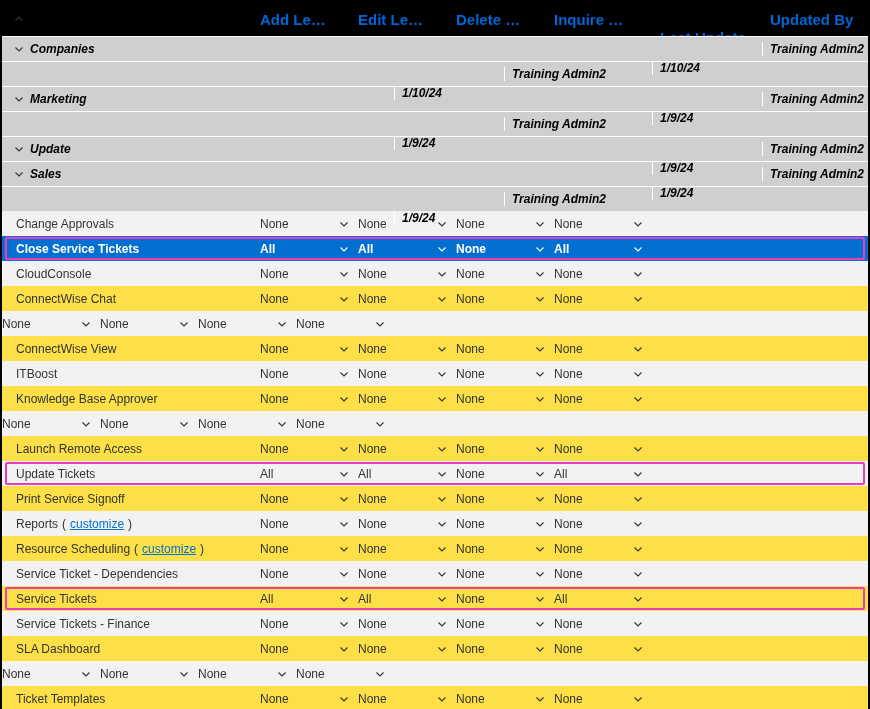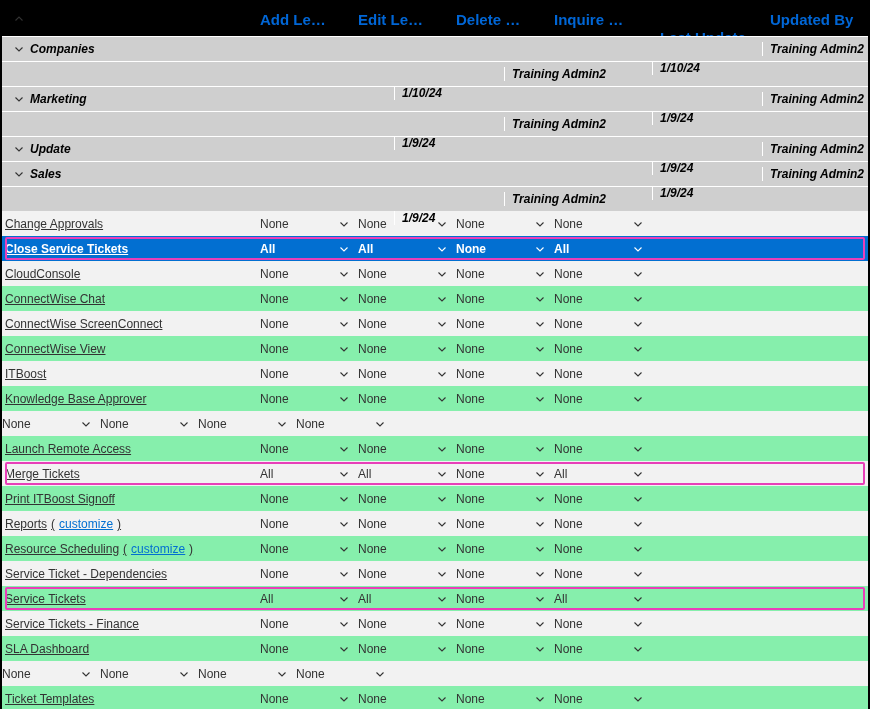--- a/index.html
+++ b/index.html
@@ -16,22 +16,22 @@
   .col-inq-d   { flex: 0 0 28px; }
   .col-update  { flex: 0 0 110px; margin-top: 37px; }
   .col-by      { flex: 1 1 auto; }
   .header { display: flex; align-items: center; background: #000000; height: 34px; font-weight: bold; color: #0066d6; font-size: 15px; }
   .header .col-name { padding-left: 10px; color: #333; }
   .header .col-update, .header .col-by { color: #0066d6; }
   .group-row { display: flex; align-items: center; height: 25px; background: #cfcfcf; border-top: 1px solid #fff; font-weight: bold; color: #000000; font-style: italic; }
   .group-row .col-name { display: flex; align-items: center; gap: 4px; padding-left: 10px; }
   .item-row { display: flex; align-items: center; height: 25px; }
   .item-row.even { background: #f2f2f2; }
-  .item-row.odd  { background: #86efac; }
-  .item-row .col-name { padding-left: 3px; display:flex; align-items:center; gap:4px;text-decoration:underline; }
+  .item-row.odd  { background: #fde047; }
+  .item-row .col-name { padding-left: 14px; display:flex; align-items:center; gap:4px; }
   .item-row .cell, .group-row .cell { display: flex; align-items: center; }
   .item-row .cell.dd { justify-content: center; }
   .group-row .col-update, .group-row .col-by { font-weight: bold; padding-left: 8px; }
   .item-row.selected { background: #026fd1; color: #fff; font-weight: bold; }
   .item-row.selected .chev svg { stroke: #fff; }
   .item-row.highlight { position: relative; }
   .item-row.highlight::after { content:""; position:absolute; left:3px; right:3px; top:1px; bottom:1px; border:2px solid #e83fb9; pointer-events:none; border-radius:2px; }
   .chev { display:inline-flex; align-items:center; justify-content:center; width:14px; height:14px; }
   .chev svg { width:12px; height:12px; stroke:#333; fill:none; stroke-width:2; }
   .header .chev svg { stroke:#333; }
@@ -333,23 +333,20 @@
           <span class="chev caret-down">
             <svg viewBox="0 0 24 24">
               <polyline points="5 9 12 16 19 9"></polyline>
             </svg>
           </span>
         </div>
         <div class="col-update cell"></div>
         <div class="col-by cell"></div>
       </div>
       <div class="item-row even">
-        <div class="col-name cell">
-          <span>ConnectWise ScreenConnect</span>
-        </div>
         <div class="col-add cell">None</div>
         <div class="col-add-d cell dd">
           <span class="chev caret-down">
             <svg viewBox="0 0 24 24">
               <polyline points="5 9 12 16 19 9"></polyline>
             </svg>
           </span>
         </div>
         <div class="col-edit cell">None</div>
         <div class="col-edit-d cell dd">
@@ -565,21 +562,21 @@
             <svg viewBox="0 0 24 24">
               <polyline points="5 9 12 16 19 9"></polyline>
             </svg>
           </span>
         </div>
         <div class="col-update cell"></div>
         <div class="col-by cell"></div>
       </div>
       <div class="item-row even highlight">
         <div class="col-name cell">
-          <span>Merge Tickets</span>
+          <span>Update Tickets</span>
         </div>
         <div class="col-add cell">All</div>
         <div class="col-add-d cell dd">
           <span class="chev caret-down">
             <svg viewBox="0 0 24 24">
               <polyline points="5 9 12 16 19 9"></polyline>
             </svg>
           </span>
         </div>
         <div class="col-edit cell">All</div>
@@ -604,21 +601,21 @@
             <svg viewBox="0 0 24 24">
               <polyline points="5 9 12 16 19 9"></polyline>
             </svg>
           </span>
         </div>
         <div class="col-update cell"></div>
         <div class="col-by cell"></div>
       </div>
       <div class="item-row odd">
         <div class="col-name cell">
-          <span>Print ITBoost Signoff</span>
+          <span>Print Service Signoff</span>
         </div>
         <div class="col-add cell">None</div>
         <div class="col-add-d cell dd">
           <span class="chev caret-down">
             <svg viewBox="0 0 24 24">
               <polyline points="5 9 12 16 19 9"></polyline>
             </svg>
           </span>
         </div>
         <div class="col-edit cell">None</div>

